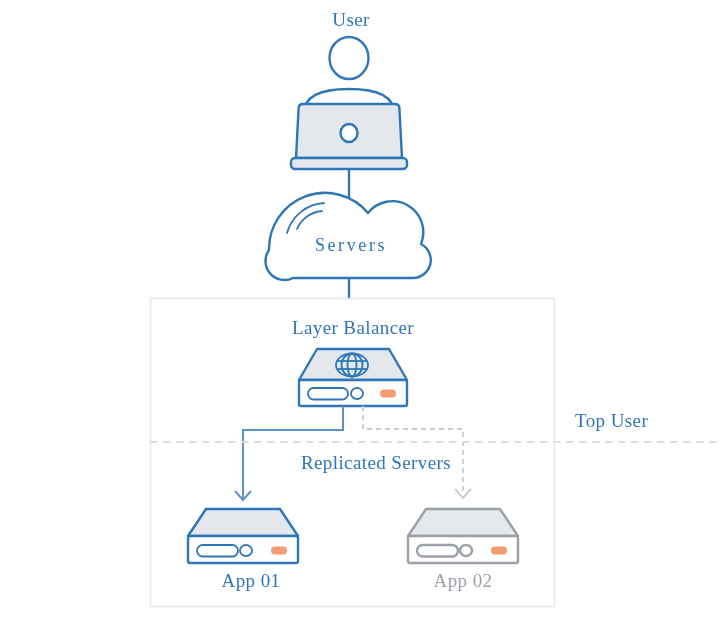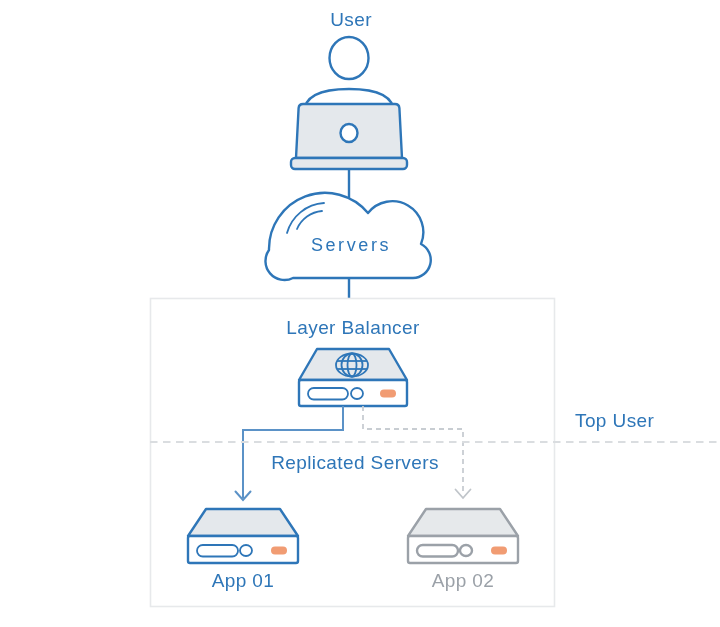--- a/index.html
+++ b/index.html
@@ -10,21 +10,21 @@
     --separator-gray:#dadde0;
     --box-border:#e7e9eb;
     --device-fill:#e4e8ec;
     --led-orange:#f19c73;
     --background:#ffffff;
   }
   html,body{margin:0;padding:0;background:var(--background);}
   .canvas{
     position:relative;width:720px;height:627px;overflow:hidden;
     background:var(--background);
-    font-family:Liberation Sans, sans-serif;
+    font-family:Liberation Serif, serif;
   }
   .canvas svg{position:absolute;left:0;top:0;}
   .label{
     position:absolute;
     font-size:19px;font-weight:500;line-height:1.15;
     color:var(--primary-blue);
     letter-spacing:0.4px;
     white-space:nowrap;
   }
   .centered{transform:translateX(-50%);}
@@ -113,16 +113,16 @@
       <rect class="stroke-gray" x="417" y="545" width="41" height="11.5" rx="5.75" stroke-width="2.2"></rect>
       <ellipse class="stroke-gray" cx="466" cy="550.5" rx="6" ry="5.5" stroke-width="2.2"></ellipse>
       <rect class="led" x="491" y="546.5" width="16" height="8" rx="4"></rect>
     </g>
   </svg>
 
   <div class="label centered" style="left:351px;top:9px;">User</div>
   <div class="label centered label-internet" style="left:351px;top:235px;">Servers</div>
   <div class="label centered" style="left:353px;top:317px;">Layer Balancer</div>
   <div class="label" style="left:575px;top:410px;">Top User</div>
-  <div class="label centered" style="left:355px;top:452px;">Replicated Servers</div>
-  <div class="label centered" style="left:243px;top:570px;">App 01</div>
+  <div class="label centered" style="left:376px;top:452px;">Replicated Servers</div>
+  <div class="label centered" style="left:251px;top:570px;">App 01</div>
   <div class="label centered label-gray" style="left:463px;top:570px;">App 02</div>
 </div>
 
 </body></html>

